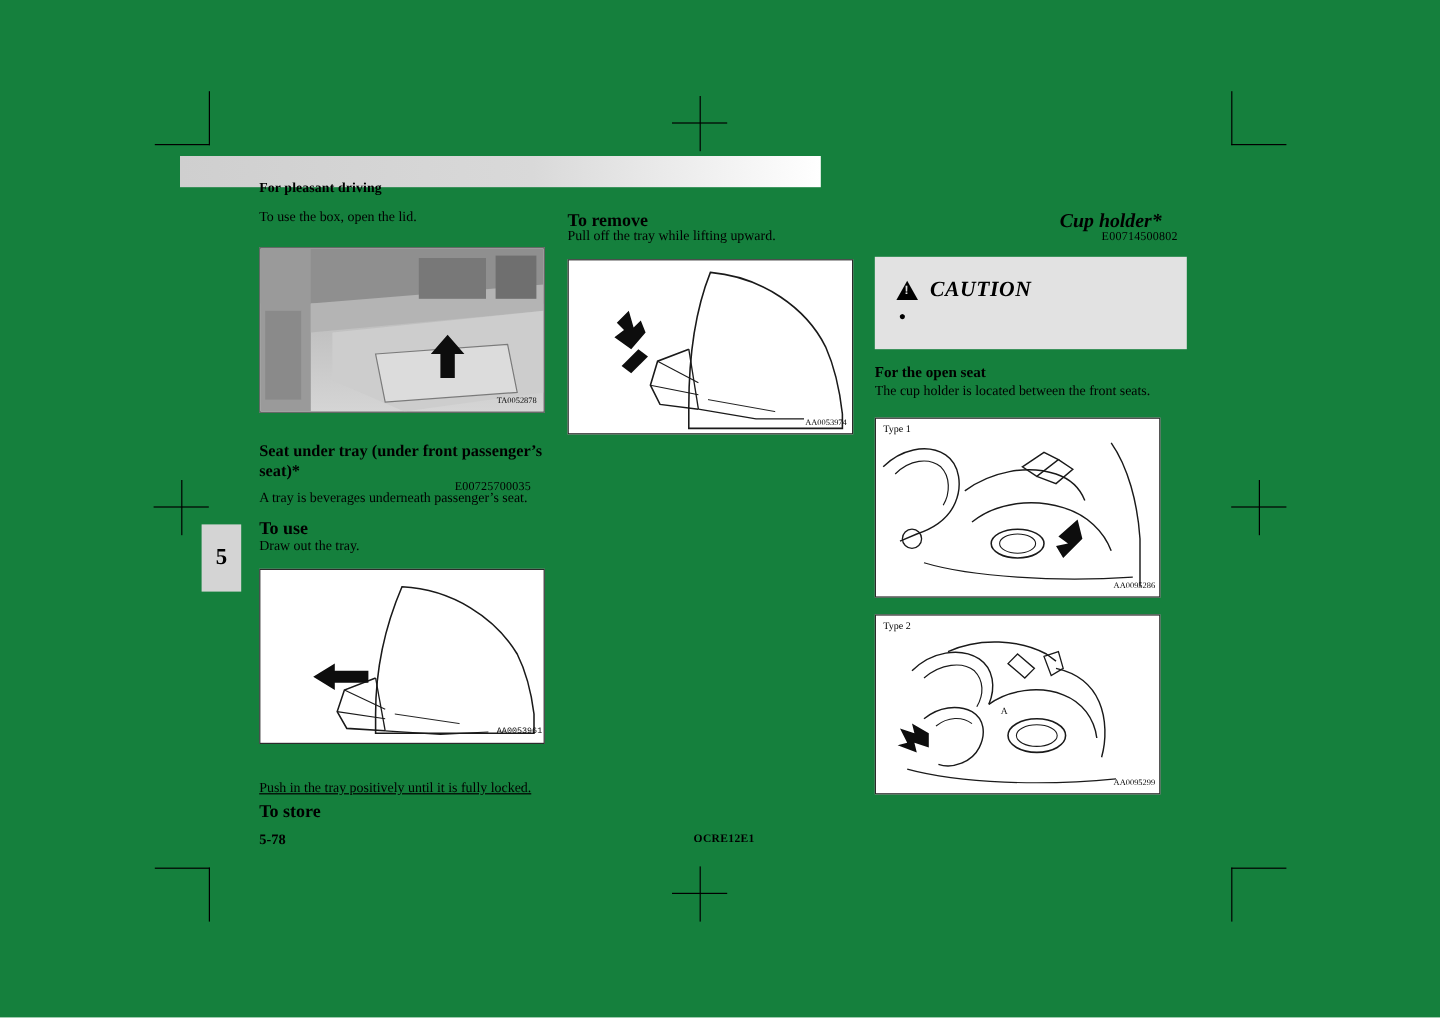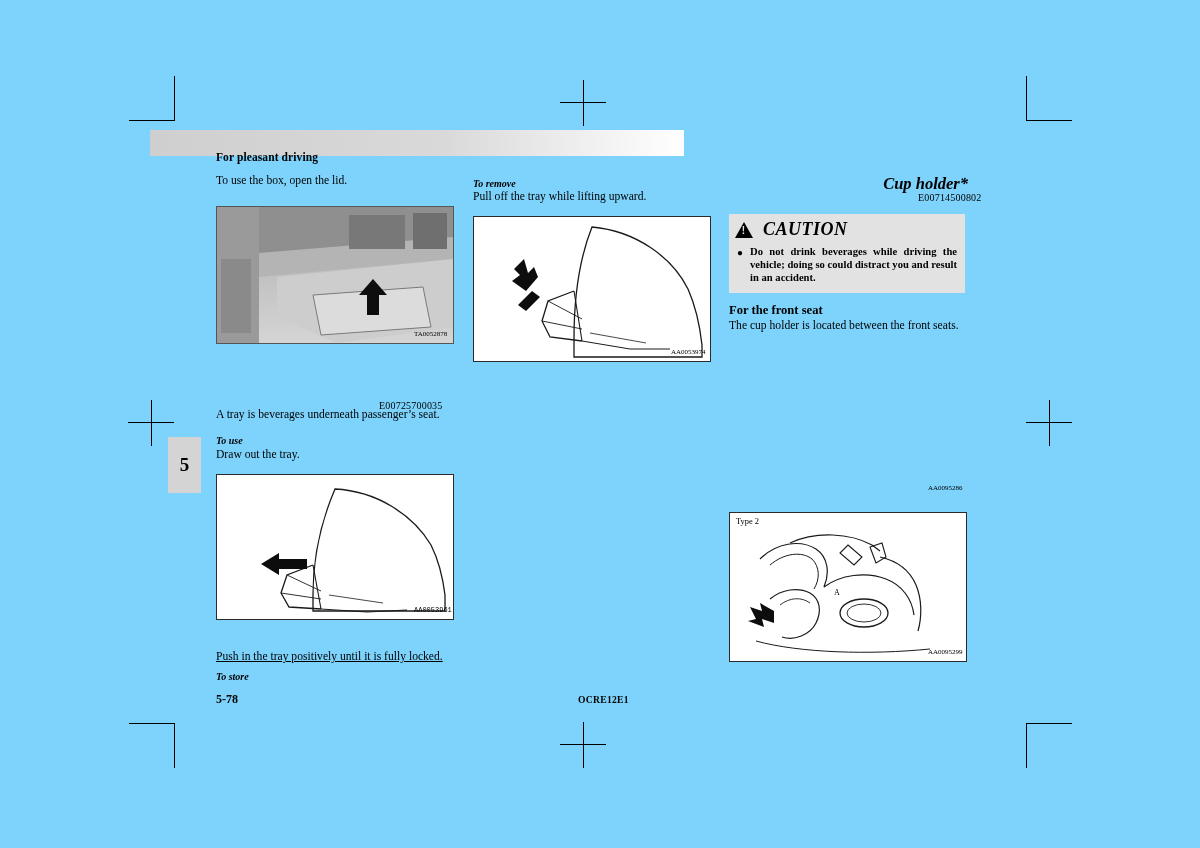--- a/index.html
+++ b/index.html
@@ -4,21 +4,21 @@
 <style>
   html, body {
     margin: 0;
     padding: 0;
     background: #ffffff;
   }
   .page {
     position: relative;
     width: 1200px;
     height: 848px;
-    background: #7dd3fc;
+    background: #15803d;
     font-family: "Liberation Serif", serif;
     color: #000000;
     overflow: hidden;
   }
 
   
   .crop {
     position: absolute;
     background: #000;
   }
@@ -67,21 +67,21 @@
     font-family: "Liberation Serif", serif;
   }
 
   
   .t {
     position: absolute;
     font-size: 11.6px;
     line-height: 14.6px;
     font-family: "Liberation Serif", serif;
   }
-  .it { font-style: italic; font-weight: bold; font-size: 10px; }
+  .it { font-weight: bold; font-size: 15px; }
   .bold { font-weight: bold; }
   .code {
     position: absolute;
     font-size: 10px;
     font-family: "Liberation Serif", serif;
     letter-spacing: 0.2px;
   }
 
   
   .fig {
@@ -114,21 +114,21 @@
     font-style: italic;
     font-family: "Liberation Serif", serif;
   }
   .caution-box {
     position: absolute;
     left: 729px;
     top: 214px;
     width: 236px;
     background: #e2e2e2;
     border: none;
-    padding: 0;
+    padding: 12px;
   }
   .caution-head {
     display: flex;
     align-items: center;
     gap: 10px;
     padding: 5px 0 3px 6px;
   }
   .caution-head .tri {
     width: 0; height: 0;
     border-left: 9px solid transparent;
@@ -247,20 +247,21 @@
       <path d="M60 70 L236 52 L236 120 L120 136 L60 110 Z" fill="#cdcdcd"></path>
       <path d="M96 88 L206 80 L214 120 L104 128 Z" fill="#dcdcdc" stroke="#7a7a7a" stroke-width="1"></path>
       <rect x="132" y="8" width="56" height="34" fill="#787878"></rect>
       <rect x="196" y="6" width="34" height="36" fill="#6f6f6f"></rect>
       <rect x="4" y="52" width="30" height="74" fill="#8a8a8a"></rect>
       <path d="M150 108 L150 88 L142 88 L156 72 L170 88 L162 88 L162 108 Z" fill="#0d0d0d"></path>
     </svg>
   </div>
   <div class="fig-label" style="left:414px; top:330px;">TA0052878</div>
 
+  <div class="t bold" style="left:216px; top:368px; width:240px; font-size:13.6px; line-height:16.5px;">Seat under tray (under front passenger’s seat)*</div>
   <div class="code" style="left:379px; top:400px;">E00725700035</div>
   <div class="t" style="left:216px; top:408px; width:240px;">A tray is beverages underneath passenger’s seat.</div>
 
   <div class="t it" style="left:216px; top:434px;">To use</div>
   <div class="t" style="left:216px; top:448px; width:240px;">Draw out the tray.</div>
 
   <div class="fig" style="left:216px; top:474px; width:236px; height:144px;">
     <svg width="236" height="144" viewBox="0 0 236 144">
       <path d="M118 14 C160 16 196 40 214 70 C222 86 226 104 228 120 L228 136 L96 136 L96 120 C96 94 100 56 118 14 Z" fill="none" stroke="#1a1a1a" stroke-width="1.3"></path>
       <path d="M96 90 L70 100 L64 118 L72 132 L104 134" fill="none" stroke="#1a1a1a" stroke-width="1.3"></path>
@@ -298,27 +299,43 @@
   <div class="cup-title">Cup holder*</div>
   <div class="code" style="left:918px; top:192px;">E00714500802</div>
 
   <div class="caution-box">
     <div class="caution-head">
       <div class="tri"></div>
       <div class="label">CAUTION</div>
     </div>
     <div class="caution-body">
       <div class="caution-bullet">●</div>
-      <div class="caution-text">Do not drink beverages while driving the vehicle; doing so could distract you and result in an accident.</div>
     </div>
   </div>
 
-  <div class="t bold" style="left:729px; top:303px; font-size:12.6px;">For the front seat</div>
+  <div class="t bold" style="left:729px; top:303px; font-size:12.6px;">For the open seat</div>
   <div class="t" style="left:729px; top:319px; width:244px;">The cup holder is located between the front seats.</div>
 
+  <div class="fig" style="left:729px; top:348px; width:236px; height:148px;">
+    <svg width="236" height="148" viewBox="0 0 236 148">
+      <path d="M6 40 C20 26 42 20 58 30 C70 38 72 56 66 70 C60 84 46 92 34 96 L20 102" fill="none" stroke="#1a1a1a" stroke-width="1.2"></path>
+      <path d="M16 46 C28 34 44 32 54 40 C62 48 62 62 56 72" fill="none" stroke="#1a1a1a" stroke-width="1"></path>
+      <circle cx="30" cy="100" r="8" fill="none" stroke="#1a1a1a" stroke-width="1.1"></circle>
+      <path d="M74 60 C96 44 126 38 150 46 C162 50 170 58 174 68" fill="none" stroke="#1a1a1a" stroke-width="1.2"></path>
+      <path d="M122 40 L140 28 L152 34 L134 48 Z" fill="none" stroke="#1a1a1a" stroke-width="1.2"></path>
+      <path d="M152 34 L164 42 L150 54 L134 48" fill="none" stroke="#1a1a1a" stroke-width="1.2"></path>
+      <path d="M80 86 C100 70 130 66 156 74 C176 80 190 94 196 110" fill="none" stroke="#1a1a1a" stroke-width="1.2"></path>
+      <ellipse cx="118" cy="104" rx="22" ry="12" fill="none" stroke="#1a1a1a" stroke-width="1.3"></ellipse>
+      <ellipse cx="118" cy="104" rx="15" ry="8" fill="none" stroke="#1a1a1a" stroke-width="0.9"></ellipse>
+      <path d="M196 20 C210 40 218 70 220 100 L220 140" fill="none" stroke="#1a1a1a" stroke-width="1.2"></path>
+      <path d="M40 120 C80 132 150 136 214 132" fill="none" stroke="#1a1a1a" stroke-width="1"></path>
+      <path d="M168 84 L152 98 L160 104 L150 106 L156 116 L172 100 Z" fill="#0d0d0d"></path>
+    </svg>
+    <div class="type-label">Type 1</div>
+  </div>
   <div class="fig-label" style="left:928px; top:484px;">AA0095286</div>
 
   <div class="fig" style="left:729px; top:512px; width:236px; height:148px;">
     <svg width="236" height="148" viewBox="0 0 236 148">
       <path d="M30 46 C46 30 70 26 86 36 C98 44 100 60 94 74" fill="none" stroke="#1a1a1a" stroke-width="1.2"></path>
       <path d="M40 52 C54 40 72 38 82 46 C90 54 90 66 84 76" fill="none" stroke="#1a1a1a" stroke-width="1"></path>
       <path d="M60 30 C86 18 120 20 142 32 L150 38" fill="none" stroke="#1a1a1a" stroke-width="1.2"></path>
       <path d="M118 32 L132 44 L124 52 L110 40 Z" fill="none" stroke="#1a1a1a" stroke-width="1.1"></path>
       <path d="M140 34 L152 30 L156 44 L146 50 Z" fill="none" stroke="#1a1a1a" stroke-width="1.1"></path>
       <path d="M150 44 C168 48 180 58 186 72 C192 86 192 104 188 118" fill="none" stroke="#1a1a1a" stroke-width="1.2"></path>

